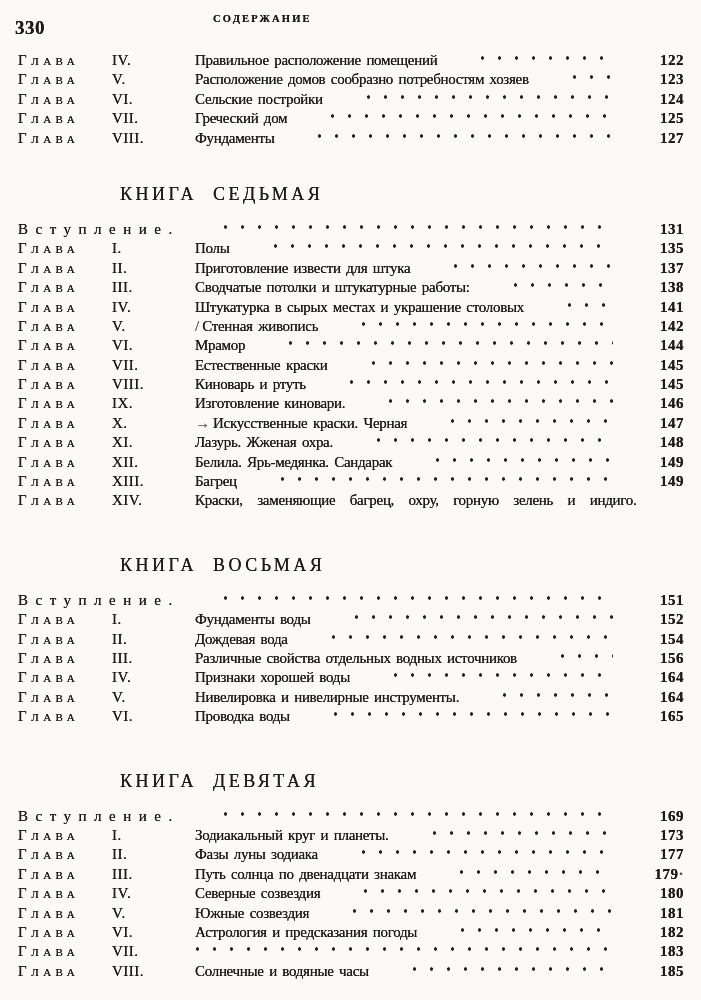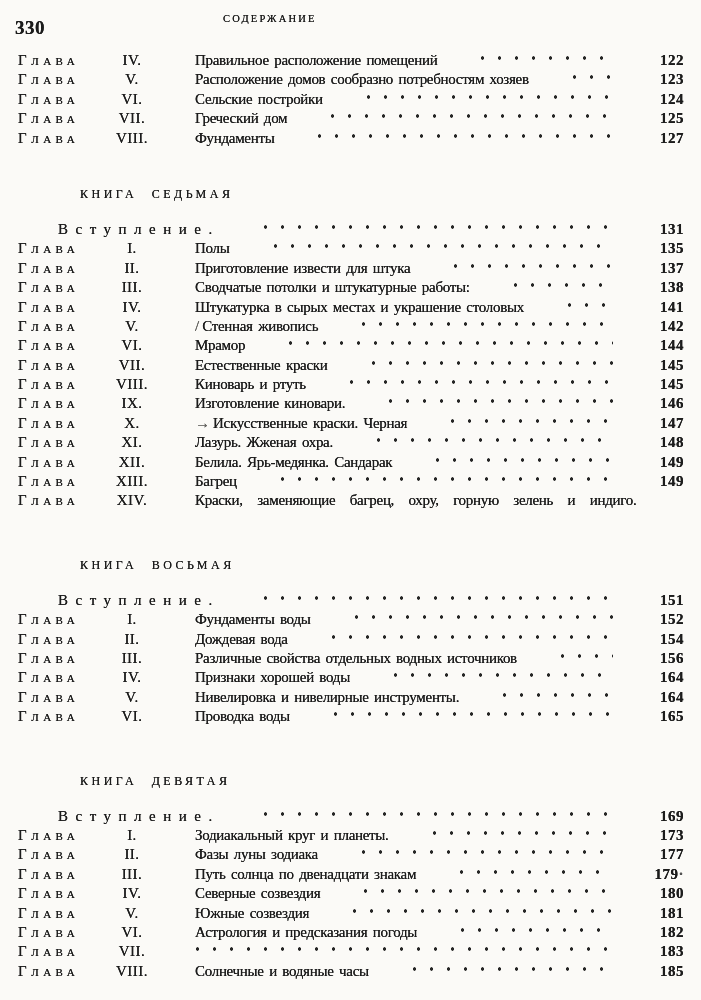--- a/index.html
+++ b/index.html
@@ -8,45 +8,45 @@
     background:#fbfaf7;
     font-family:"Liberation Serif","DejaVu Serif",serif;
     color:#1c1c1c;
     text-shadow:0 0 0.45px #1c1c1c; 
   }
   .page { position:relative; width:701px; height:1000px; padding-top:6px; box-sizing:border-box; }
 
   
   .runhead { position:relative; height:24px; }
   .folio { position:absolute; left:15px; top:11px; font-size:19px; font-weight:bold; letter-spacing:0.5px; }
-  .headword { position:absolute; left:223px; top:7px; font-size:10.5px; font-weight:normal; letter-spacing:2.2px; }
+  .headword { position:absolute; left:213px; top:7px; font-size:10.5px; font-weight:bold; letter-spacing:2.2px; }
 
   
   .book-heading {
-    margin:36px 0 0 80px; height:20px; line-height:20px;
-    font-size:12px; letter-spacing:3.5px; word-spacing:8px; white-space:nowrap;
+    margin:36px 0 0 120px; height:20px; line-height:20px;
+    font-size:18px; letter-spacing:3.5px; word-spacing:8px; white-space:nowrap;
   }
   .book-heading.h2, .book-heading.h3 { margin-top:44px; }
 
   
   .section { }
   .section.s0 { margin-top:21px; }
   .section.s1, .section.s2, .section.s3 { margin-top:16px; }
 
   
   .row {
     display:flex; align-items:baseline;
     height:19.4px; line-height:19.4px;
     padding:0 17px 0 18px; font-size:15px; white-space:nowrap;gap:24px;
   }
   .c-label { width:70px; flex:none; letter-spacing:4.5px; font-variant-caps:small-caps; }
-  .c-num   { width:40px; flex:none; text-align:center; letter-spacing:0.5px; }
+  .c-num   { width:40px; flex:none; text-align:left; letter-spacing:0.5px; }
   .c-title { flex:none; margin-left:19px; letter-spacing:-0.3px; word-spacing:2px; }
   .row.wide .c-title { word-spacing:11px;text-align:center; }
-  .c-intro { flex:none; margin-left:40px; letter-spacing:7.5px; }
+  .c-intro { flex:none; letter-spacing:7.5px; }
   .leader {
     flex:1 1 auto; min-width:0; height:12px; align-self:baseline;
     margin:0 11px 0 9px;
     background-image:radial-gradient(circle, #262626 1.45px, rgba(0,0,0,0) 1.95px);
     background-size:17px 12px; background-repeat:repeat-x;
     background-position:left 4px bottom 1px;
   }
   .row.no-dots .leader { background:none; }
   .c-page { width:36px; flex:none; text-align:right; font-weight:bold; letter-spacing:0.5px; }
   .pre-mark  { color:#6f6e6a; margin-right:3px; letter-spacing:0; }

